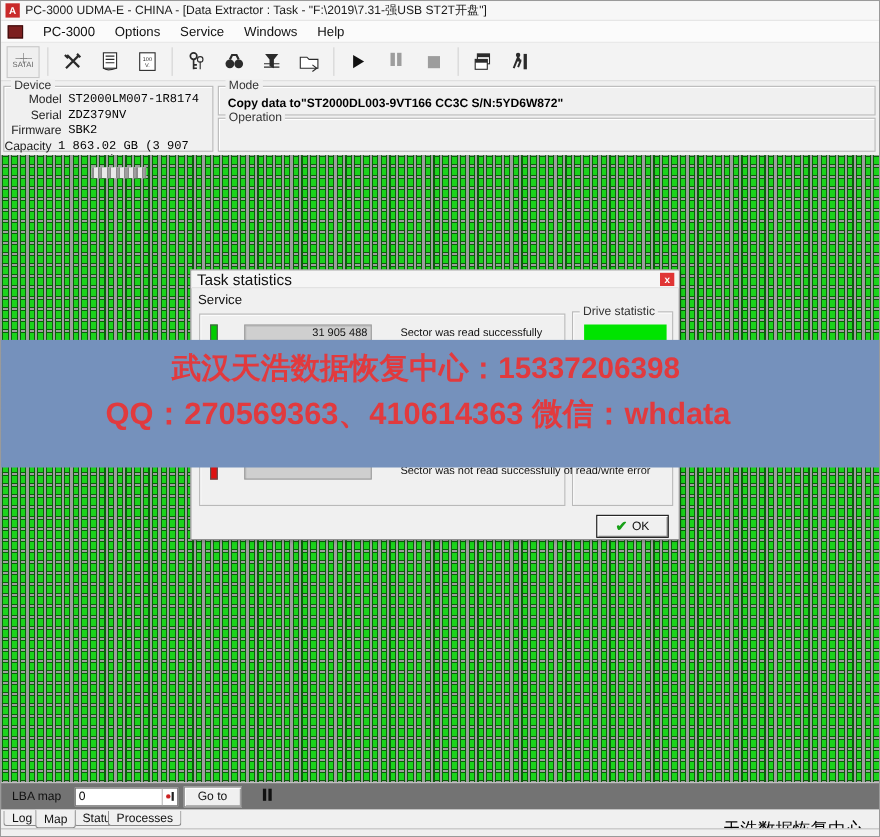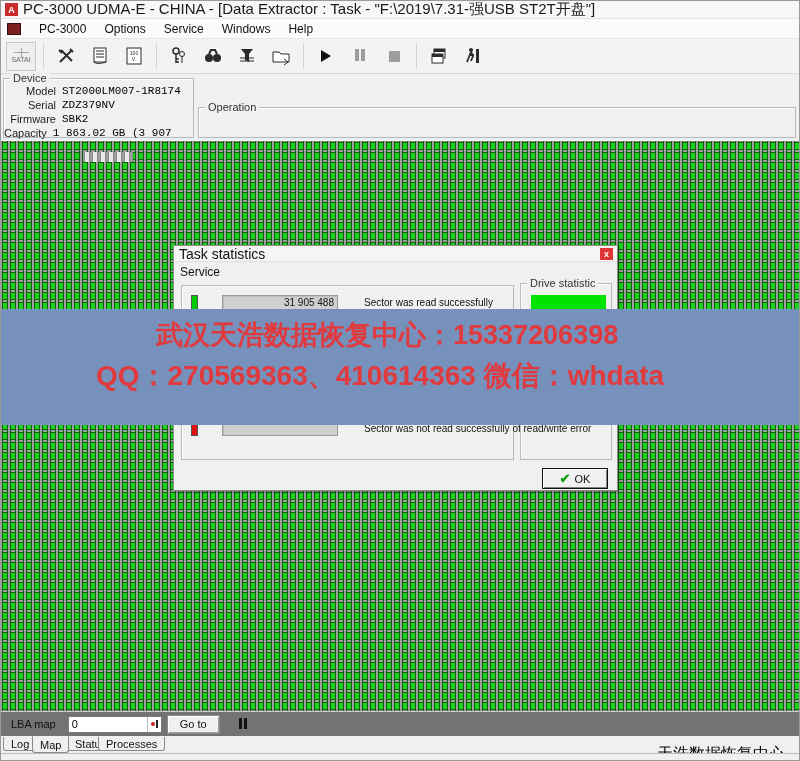--- a/index.html
+++ b/index.html
@@ -6,21 +6,21 @@
   html,body { background:#d8d8d8; }
   body { font-family:"Liberation Sans", sans-serif; }
   .app { position:relative; width:800px; height:761px; background:#f0f0f0; overflow:hidden;
          border:1px solid #9a9a9a; }
 
   
   .titlebar { position:absolute; left:0; top:0; width:800px; height:18px; background:#f7f7f7;
               display:flex; align-items:center; gap:5px; padding-left:4px; border-bottom:1px solid #e3e3e3; }
   .app-logo { width:13px; height:13px; background:#c92a2a; display:inline-flex; align-items:center;
               justify-content:center; color:#fff; font-size:9px; font-weight:bold; }
-  .title-text { font-size:15px; color:#1a1a1a; white-space:nowrap; }
+  .title-text { font-size:11px; color:#1a1a1a; white-space:nowrap; }
 
   
   .menubar { position:absolute; left:0; top:18px; width:800px; height:20px; background:#fbfbfb;
              display:flex; align-items:center; gap:18px; padding-left:6px; border-bottom:1px solid #e6e6e6; }
   .menu-ico { width:14px; height:12px; background:#7c1f1f; border:1px solid #3a0d0d; }
   .menu-item { font-size:12px; color:#111; }
 
   
   .toolbar { position:absolute; left:0; top:38px; width:800px; height:35px; background:#f3f3f3;
              border-bottom:1px solid #d7d7d7; display:flex; align-items:center; padding-left:3px; }
@@ -243,20 +243,24 @@
       </div>
       <div class="dev-row">
         <span class="dev-label">Firmware</span>
         <span class="dev-value">SBK2</span>
       </div>
       <div class="dev-row">
         <span class="dev-label">Capacity</span>
         <span class="dev-value">1 863.02 GB (3 907 029 168)</span>
       </div>
     </div>
+    <div class="groupbox gb-mode">
+      <span class="gb-legend">Mode</span>
+      <div class="mode-value">Copy data to"ST2000DL003-9VT166 CC3C S/N:5YD6W872"</div>
+    </div>
     <div class="groupbox gb-operation">
       <span class="gb-legend">Operation</span>
     </div>
   </div>
 
   <div class="map">
     <div class="map-white"></div>
   </div>
 
   <div class="dialog">

